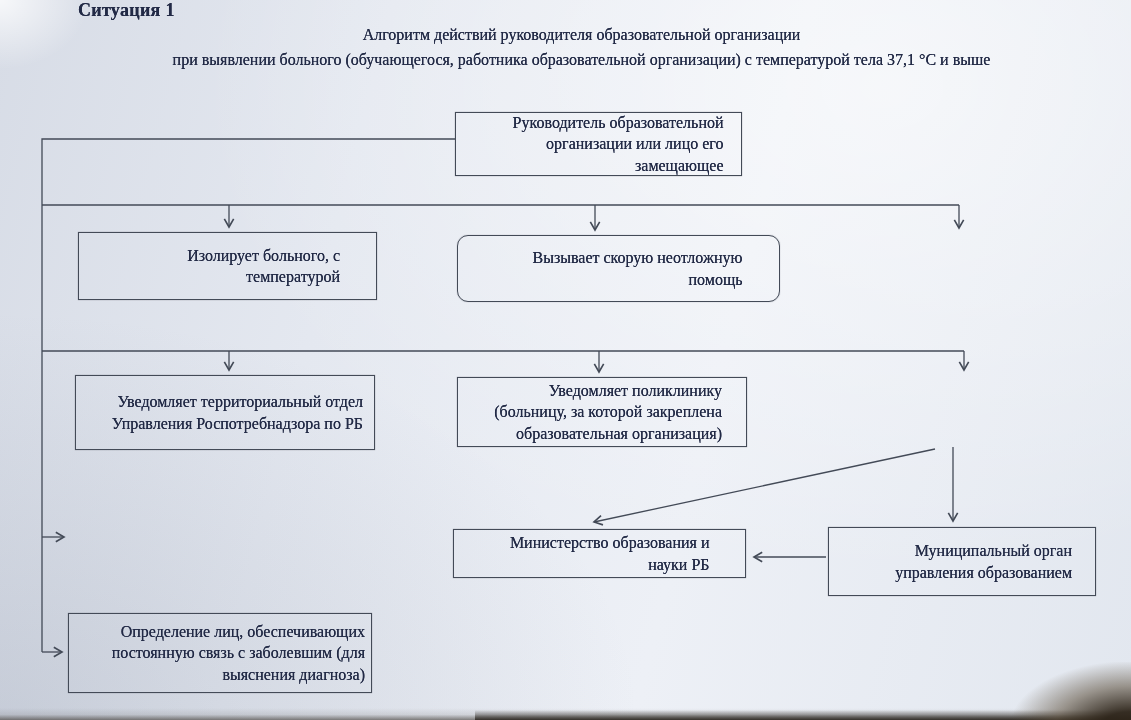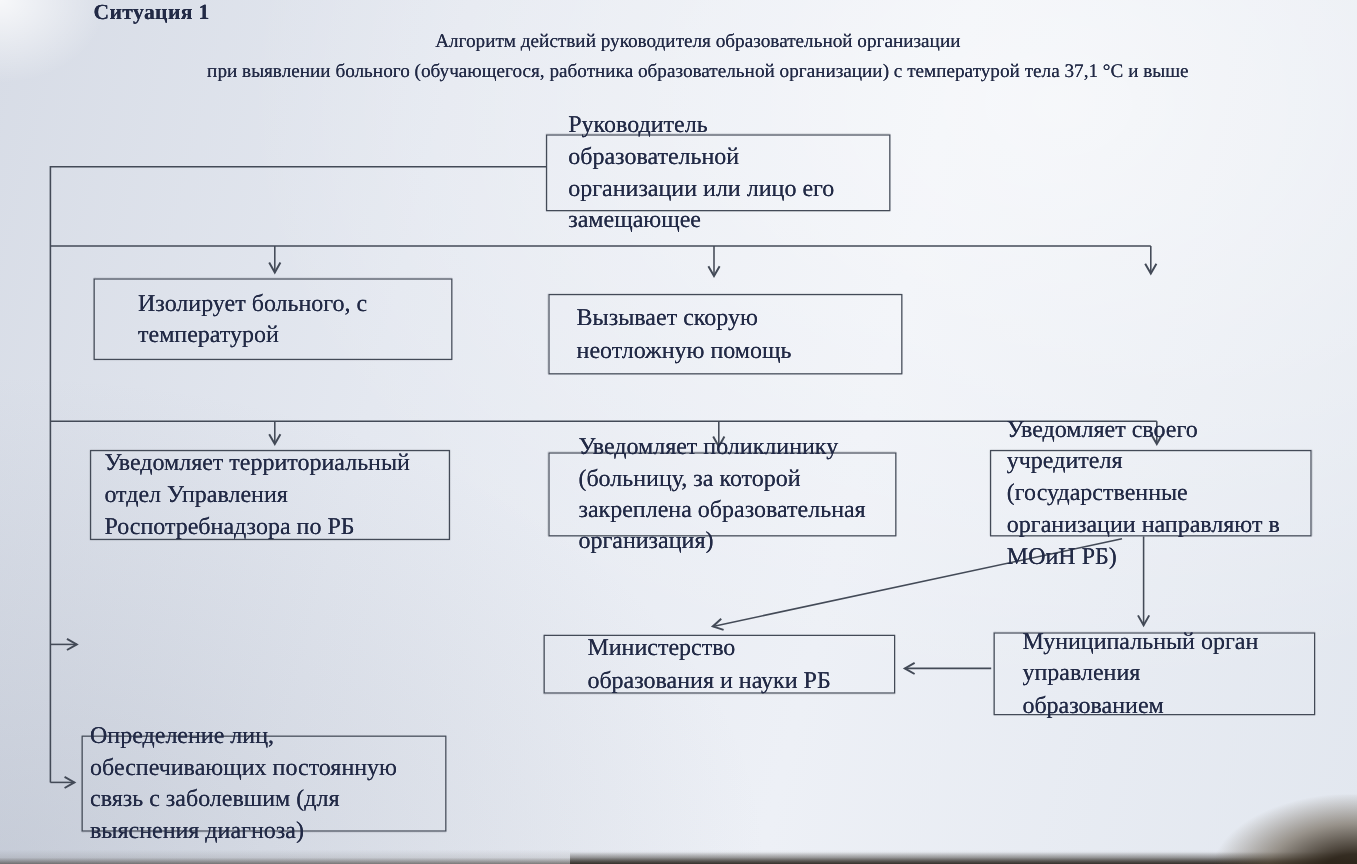--- a/index.html
+++ b/index.html
@@ -33,30 +33,30 @@
   .title{
     position:absolute; left:16px; top:22px; width:100%; text-align:center;
     font-size:16px; line-height:25px; text-shadow:0 0 0.4px currentColor;
   }
   .title div{white-space:nowrap;}
 
   .node{
     position:absolute; border:1.4px solid var(--line);
     box-shadow:0 0 1px rgba(63,70,83,0.55);
     display:flex; align-items:center; justify-content:center;
-    text-align:left; font-size:20px; line-height:1.32;
+    text-align:right; font-size:16px; line-height:1.32;
     text-shadow:0 0 0.5px currentColor; padding:2px 6px; box-sizing:border-box;
   }
   .node span{display:block;}
 
   .n-director   {left:455px; top:112px; width:287px; height:64px;}
   .n-director span{max-width:250px;}
   .n-isolate    {left:78px;  top:232px; width:299px; height:68px;}
   .n-isolate span{max-width:225px;}
-  .n-ambulance  {left:457px; top:245px; width:295px; height:67px;}
+  .n-ambulance  {left:457px; top:235px; width:323px; height:67px;border-radius:11px;}
   .n-ambulance span{max-width:248px;}
   .n-parents    {left:823px; top:233px; width:267px; height:65px;}
   .n-parents span{max-width:252px;}
   .n-rospotreb  {left:75px;  top:375px; width:300px; height:75px;}
   .n-rospotreb span{max-width:276px;}
   .n-polyclinic {left:457px; top:377px; width:290px; height:70px;}
   .n-polyclinic span{max-width:240px;}
   .n-founder    {left:825px; top:375px; width:268px; height:72px;}
   .n-founder span{max-width:240px;}
   .n-disinfect  {left:70px;  top:498px; width:302px; height:77px;}
@@ -122,23 +122,20 @@
   </div>
   <div class="node n-ambulance">
     <span>Вызывает скорую неотложную помощь</span>
   </div>
   <div class="node n-rospotreb">
     <span>Уведомляет территориальный отдел Управления Роспотребнадзора по РБ</span>
   </div>
   <div class="node n-polyclinic">
     <span>Уведомляет поликлинику (больницу, за которой закреплена образовательная организация)</span>
   </div>
-  <div class="node n-founder">
-    <span>Уведомляет своего учредителя (государственные организации направляют в МОиН РБ)</span>
-  </div>
   <div class="node n-ministry">
     <span>Министерство образования и науки РБ</span>
   </div>
   <div class="node n-municipal">
     <span>Муниципальный орган управления образованием</span>
   </div>
   <div class="node n-contact">
     <span>Определение лиц, обеспечивающих постоянную связь с заболевшим (для выяснения диагноза)</span>
   </div>
 

